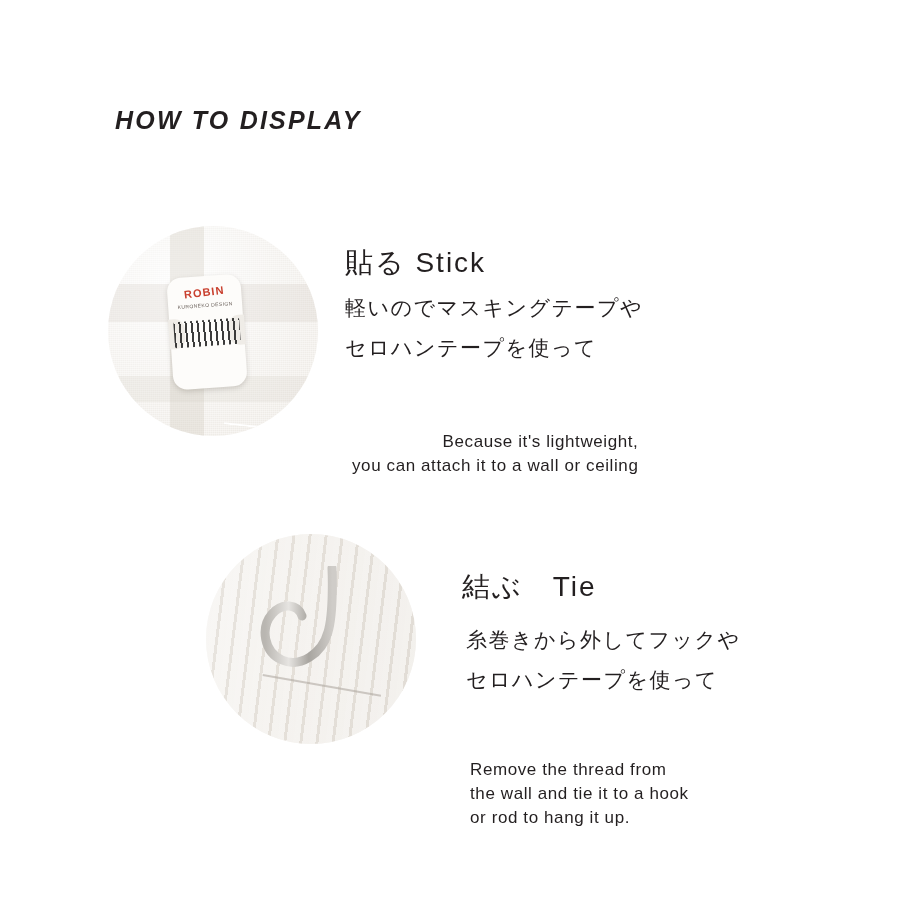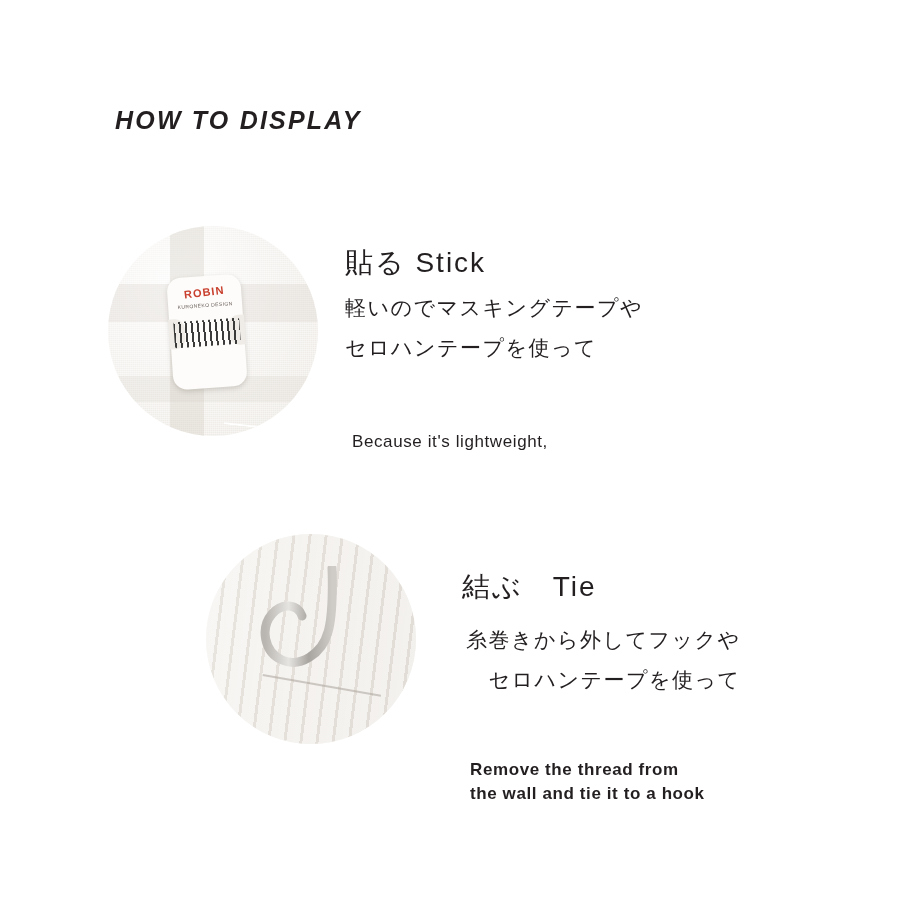--- a/index.html
+++ b/index.html
@@ -200,22 +200,22 @@
     letter-spacing: .6px;
     color: #231f20;
     white-space: nowrap;
   }
 
   .t1-title { left: 345px; top: 244px; }
   .t1-jp    { left: 345px; top: 288px; }
   .t1-en    { left: 352px; top: 430px; text-align: right; }
 
   .t2-title { left: 462px; top: 568px; }
-  .t2-jp    { left: 466px; top: 620px; text-align: right; }
-  .t2-en    { left: 470px; top: 758px; font-weight: bold; }
+  .t2-jp    { left: 466px; top: 620px; }
+  .t2-en    { left: 470px; top: 758px; }
 </style>
 </head>
 <body>
 
 <div class="page">
 
   <div class="heading">HOW TO DISPLAY</div>
 
   <div class="section sec1">
 
@@ -238,20 +238,21 @@
 
     <div class="title t1-title">貼る Stick</div>
 
     <div class="jp-lines t1-jp">
       <div>軽いのでマスキングテープや</div>
       <div>セロハンテープを使って</div>
     </div>
 
     <div class="en-lines t1-en">
       <div>Because it's lightweight,</div>
+      <div>you can attach it to a wall or ceiling</div>
     </div>
   </div>
 
   <div class="section sec2">
 
     <div class="photo photo-2">
       <div class="wood"></div>
       <div class="shadowline"></div>
       <div class="hook">
         <svg class="hook-svg" width="96" height="128" viewBox="0 0 96 128">
@@ -271,16 +272,17 @@
     <div class="title t2-title">結ぶ　Tie</div>
 
     <div class="jp-lines t2-jp">
       <div>糸巻きから外してフックや</div>
       <div>セロハンテープを使って</div>
     </div>
 
     <div class="en-lines t2-en">
       <div>Remove the thread from</div>
       <div>the wall and tie it to a hook</div>
+      <div>or rod to hang it up.</div>
     </div>
   </div>
 
 </div>
 
 </body></html>

